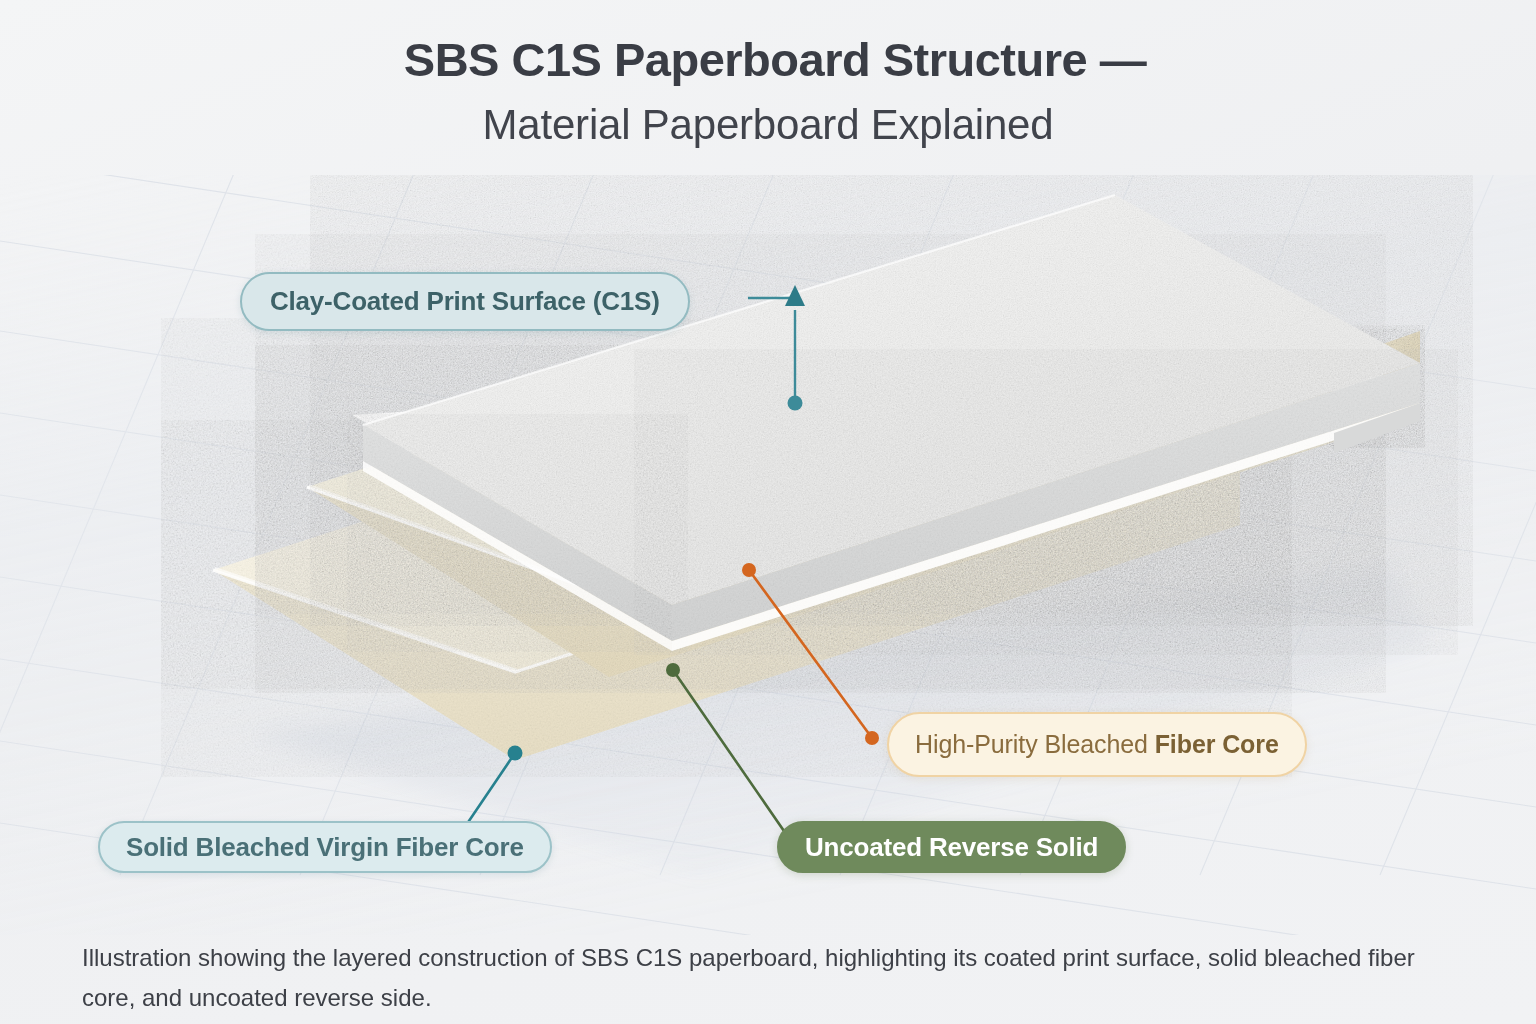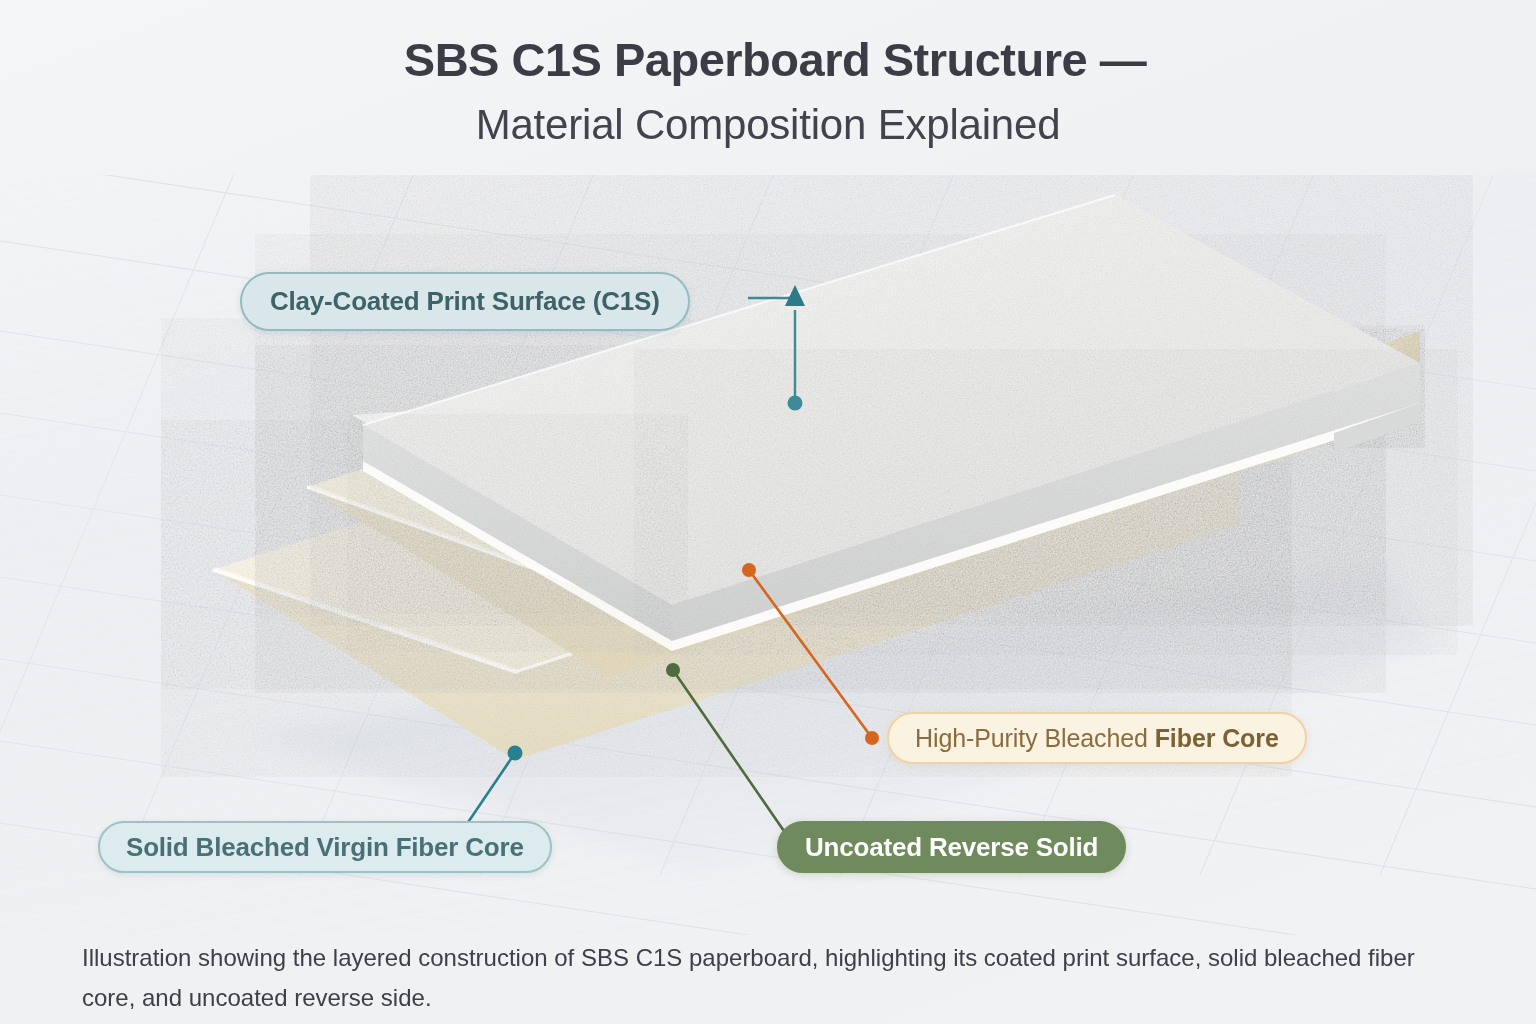--- a/index.html
+++ b/index.html
@@ -110,21 +110,21 @@
   .pill-virgin .pill-text {
     font-size: 26px;
     font-weight: bold;
     color: #4a7077;
     letter-spacing: -0.2px;
   }
 
   .pill-fiber {
     left: 887px;
     top: 712px;
-    height: 52px;
+    height: 65px;
     padding: 16px 26px;
     background: #fbf3e2;
     border: 2px solid #f0d3a4;
     box-shadow: 0 2px 8px rgba(190,160,110,0.16);
   }
   .pill-fiber .pill-text {
     font-size: 25px;
     color: #8a6c3e;
     letter-spacing: -0.1px;
   }
@@ -149,21 +149,21 @@
     letter-spacing: -0.2px;
   }
 </style>
 </head>
 <body>
 
 <div id="stage">
 
   <div class="title-wrap">
     <div class="title-main">SBS C1S Paperboard Structure —</div>
-    <div class="title-sub">Material Composition Explained</div>
+    <div class="title-sub">Material Paperboard Explained</div>
   </div>
 
   <svg id="illus" viewBox="0 0 1536 760">
     <defs>
 
       <linearGradient id="floorFade" x1="0" y1="0" x2="0.4" y2="1">
         <stop offset="0%" stop-color="#eceef1" stop-opacity="0"></stop>
         <stop offset="40%" stop-color="#e4e8ee" stop-opacity="0.85"></stop>
         <stop offset="100%" stop-color="#eceef1" stop-opacity="0.2"></stop>
       </linearGradient>

